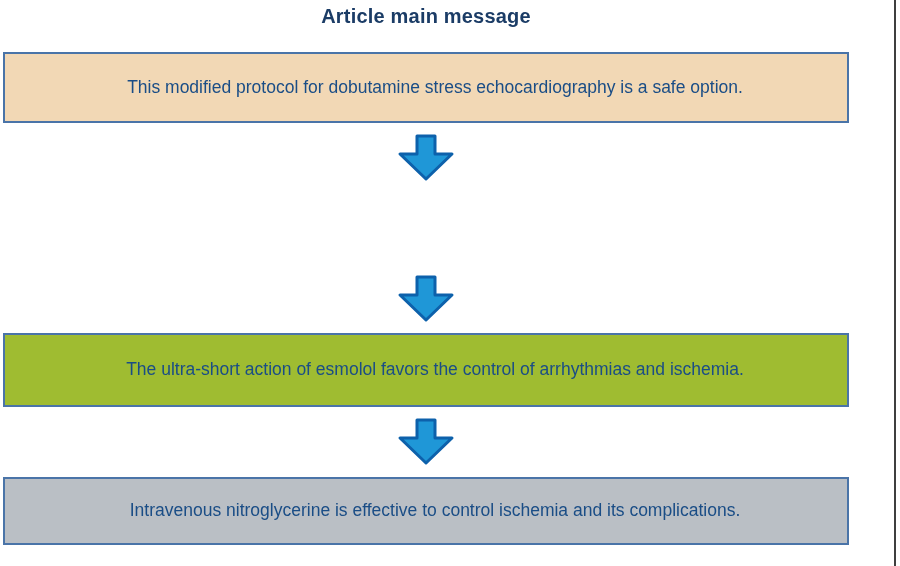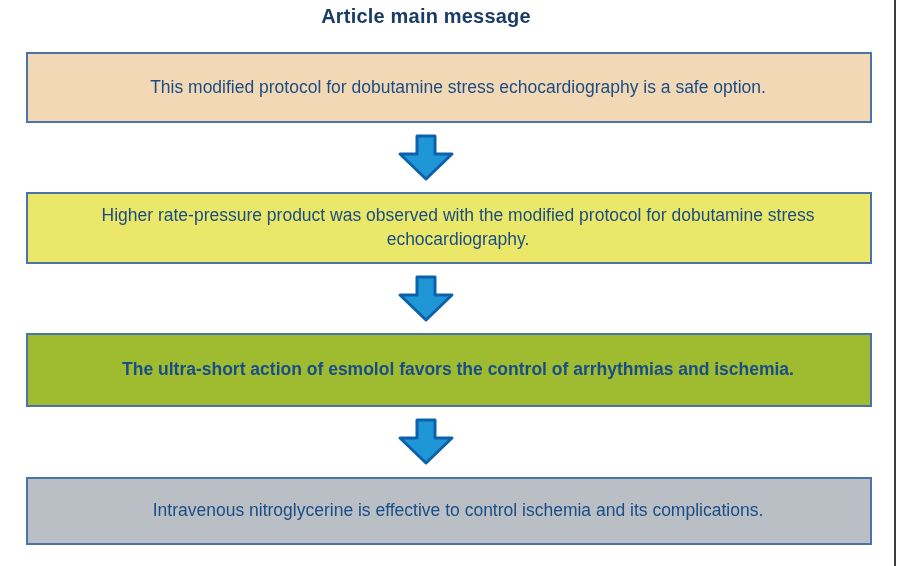--- a/index.html
+++ b/index.html
@@ -41,21 +41,20 @@
     box-sizing: border-box;
     border: 2px solid var(--box-border, #4a74a8);
     display: flex;
     align-items: center;
     justify-content: center;
     text-align: center;
     padding: 2px 16px 4px 34px;
     font-size: 17.5px;
     line-height: 24px;
     color: var(--text-color, #1a4d86);
-    margin-left: 23px;
   }
   #box-0 { top: 52px;  height: 71px; }
   #box-1 { top: 192px; height: 72px; }
   #box-2 { top: 333px; height: 74px; }
   #box-3 { top: 477px; height: 68px; }
   .arrow {
     position: absolute;
     left: 396px;
     width: 60px;
     height: 48px;
@@ -81,31 +80,28 @@
   <div class="msg-box" id="box-0" style="background-color: rgb(242, 216, 181);">
     <span>This modified protocol for dobutamine stress echocardiography is a safe option.</span>
   </div>
 
   <div class="arrow" id="arrow-0">
     <svg viewBox="0 0 60 48" aria-hidden="true">
       <polygon points="21,2 39,2 39,20 56,20 30,45 4,20 21,20"></polygon>
     </svg>
   </div>
 
-  <div class="msg-box" id="box-1" style="background-color: rgb(235, 232, 105);">
-    <span>Higher rate-pressure product was observed with the modified protocol for dobutamine stress echocardiography.</span>
-  </div>
 
   <div class="arrow" id="arrow-1">
     <svg viewBox="0 0 60 48" aria-hidden="true">
       <polygon points="21,2 39,2 39,20 56,20 30,45 4,20 21,20"></polygon>
     </svg>
   </div>
 
-  <div class="msg-box" id="box-2" style="background-color: rgb(159, 188, 49); font-weight: bold;">
+  <div class="msg-box" id="box-2" style="background-color: rgb(159, 188, 49);">
     <span>The ultra-short action of esmolol favors the control of arrhythmias and ischemia.</span>
   </div>
 
   <div class="arrow" id="arrow-2">
     <svg viewBox="0 0 60 48" aria-hidden="true">
       <polygon points="21,2 39,2 39,20 56,20 30,45 4,20 21,20"></polygon>
     </svg>
   </div>
 
   <div class="msg-box" id="box-3" style="background-color: rgb(186, 191, 197);">

